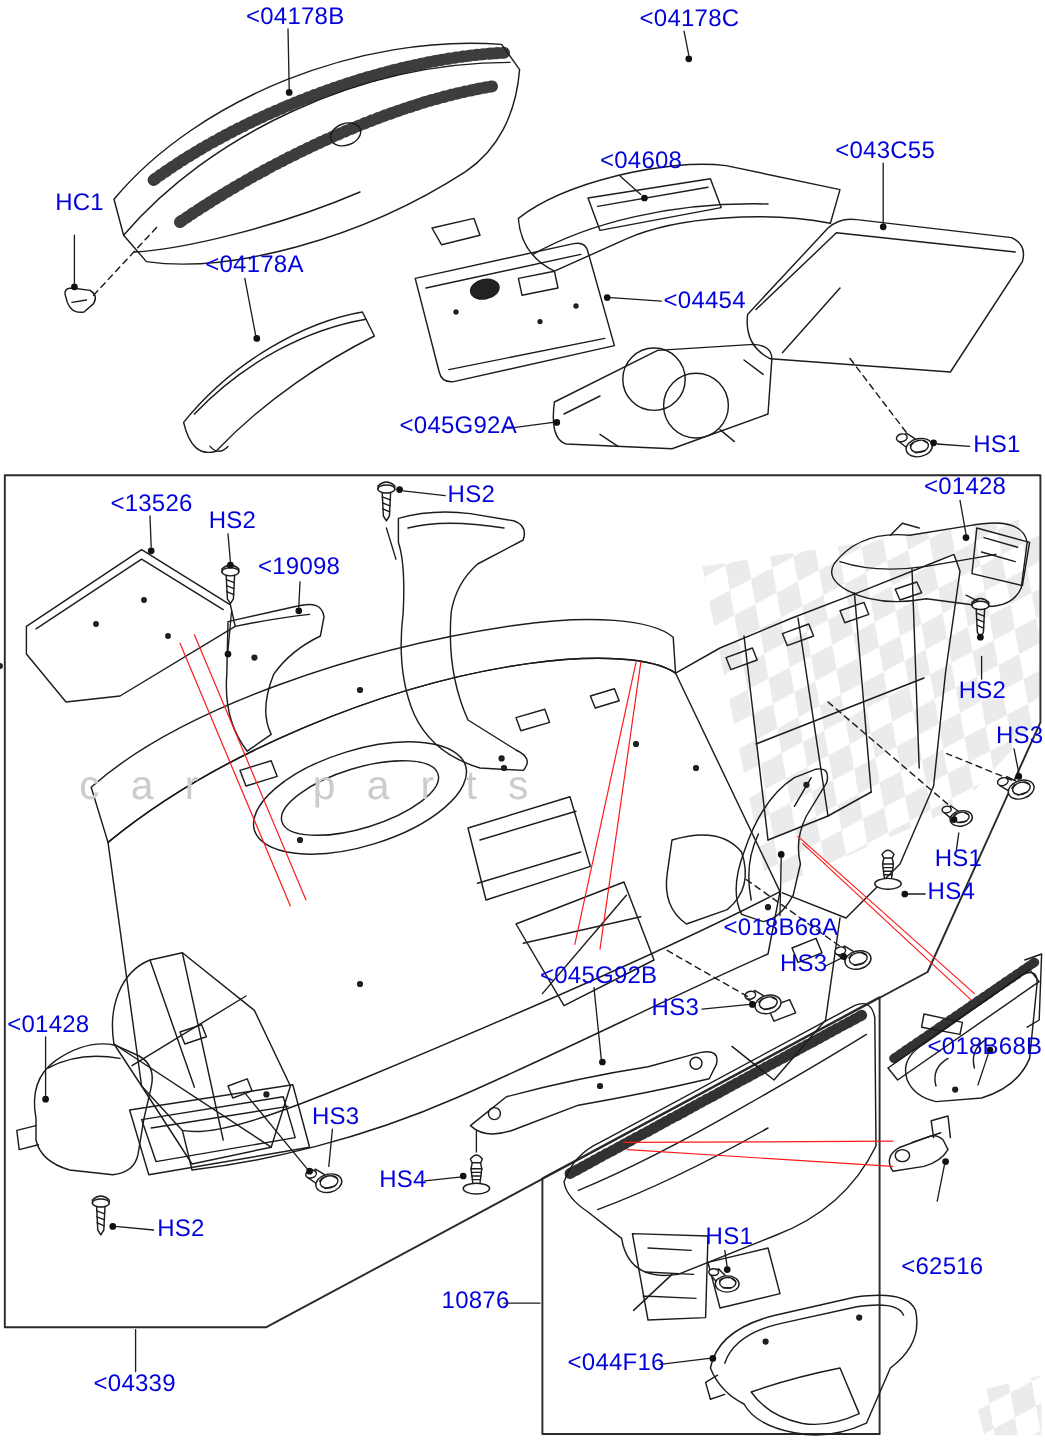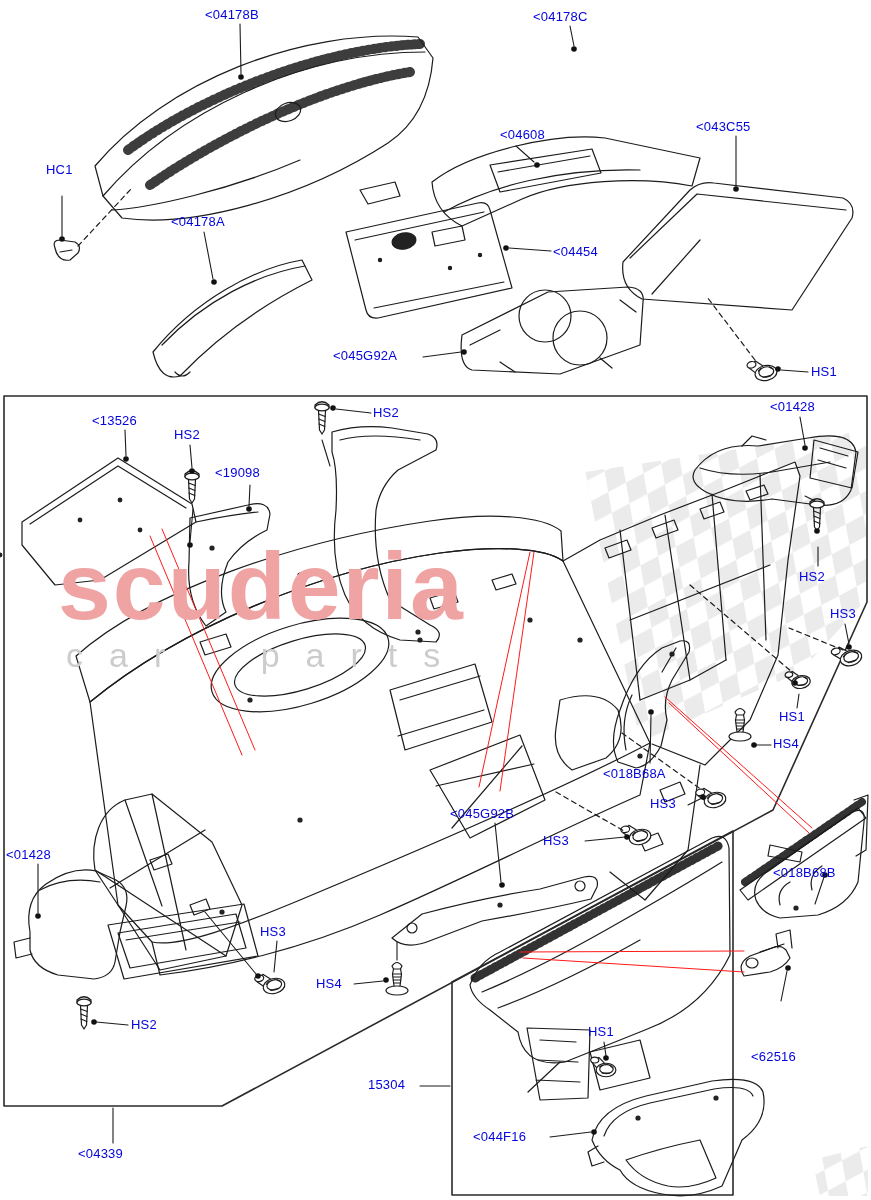--- a/index.html
+++ b/index.html
@@ -3,21 +3,21 @@
 <meta charset="utf-8">
 <style>
   :root{
     --label:#0202dd; --line:#1c1c1c; --red:#ff1a1a; --border:#2a2a2a;
     --wm-red:#efa3a3; --wm-gray:#cccccc;
   }
   html,body{margin:0;padding:0;background:#fff;}
   #stage{position:relative;width:871px;height:1200px;background:#fff;overflow:hidden;
          font-family:"Liberation Sans",sans-serif;}
   #art{position:absolute;left:0;top:0;}
-  .lbl{position:absolute;color:var(--label);font-size:13px;line-height:17px;
+  .lbl{position:absolute;color:var(--label);font-size:20px;line-height:17px;
        white-space:nowrap;letter-spacing:.2px;}
   .wm-brand{position:absolute;left:58px;top:532px;font-size:95px;font-weight:bold;
        color:var(--wm-red);letter-spacing:2px;}
   .wm-sub{position:absolute;left:66px;top:636px;font-size:34px;color:var(--wm-gray);
        letter-spacing:26px;word-spacing:34px;text-align:center;}
   svg *{vector-effect:non-scaling-stroke;}
 </style>
 </head>
 <body>
 
@@ -302,21 +302,20 @@
           <use href="#ic-dot" x="386" y="980"></use>
       <use href="#ic-dot" x="606" y="1058"></use>
           <use href="#ic-dot" x="594" y="1132"></use>
       <use href="#ic-dot" x="825" y="875"></use>
           <use href="#ic-dot" x="788" y="968"></use>
       <use href="#ic-dot" x="502" y="885"></use>
     </g>
   </g>
 </svg>
 
-<div class="wm-brand">scuderia</div>
 <div class="wm-sub">car parts</div>
 
 <div class="lbl" style="left:205px;top:6px">&lt;04178B</div>
 <div class="lbl" style="left:533px;top:8px">&lt;04178C</div>
 <div class="lbl" style="left:46px;top:161px">HC1</div>
 <div class="lbl" style="left:171px;top:213px">&lt;04178A</div>
 <div class="lbl" style="left:500px;top:126px">&lt;04608</div>
 <div class="lbl" style="left:696px;top:118px">&lt;043C55</div>
 <div class="lbl" style="left:553px;top:243px">&lt;04454</div>
 <div class="lbl" style="left:333px;top:347px">&lt;045G92A</div>
@@ -331,20 +330,20 @@
 <div class="lbl" style="left:779px;top:708px">HS1</div>
 <div class="lbl" style="left:773px;top:735px">HS4</div>
 <div class="lbl" style="left:603px;top:765px">&lt;018B68A</div>
 <div class="lbl" style="left:650px;top:795px">HS3</div>
 <div class="lbl" style="left:543px;top:832px">HS3</div>
 <div class="lbl" style="left:450px;top:805px">&lt;045G92B</div>
 <div class="lbl" style="left:6px;top:846px">&lt;01428</div>
 <div class="lbl" style="left:260px;top:923px">HS3</div>
 <div class="lbl" style="left:131px;top:1016px">HS2</div>
 <div class="lbl" style="left:316px;top:975px">HS4</div>
-<div class="lbl" style="left:368px;top:1076px">15304</div>
+<div class="lbl" style="left:368px;top:1076px">10876</div>
 <div class="lbl" style="left:588px;top:1023px">HS1</div>
 <div class="lbl" style="left:473px;top:1128px">&lt;044F16</div>
 <div class="lbl" style="left:773px;top:864px">&lt;018B68B</div>
 <div class="lbl" style="left:751px;top:1048px">&lt;62516</div>
 <div class="lbl" style="left:78px;top:1145px">&lt;04339</div>
 
 </div>
 
 </body></html>

